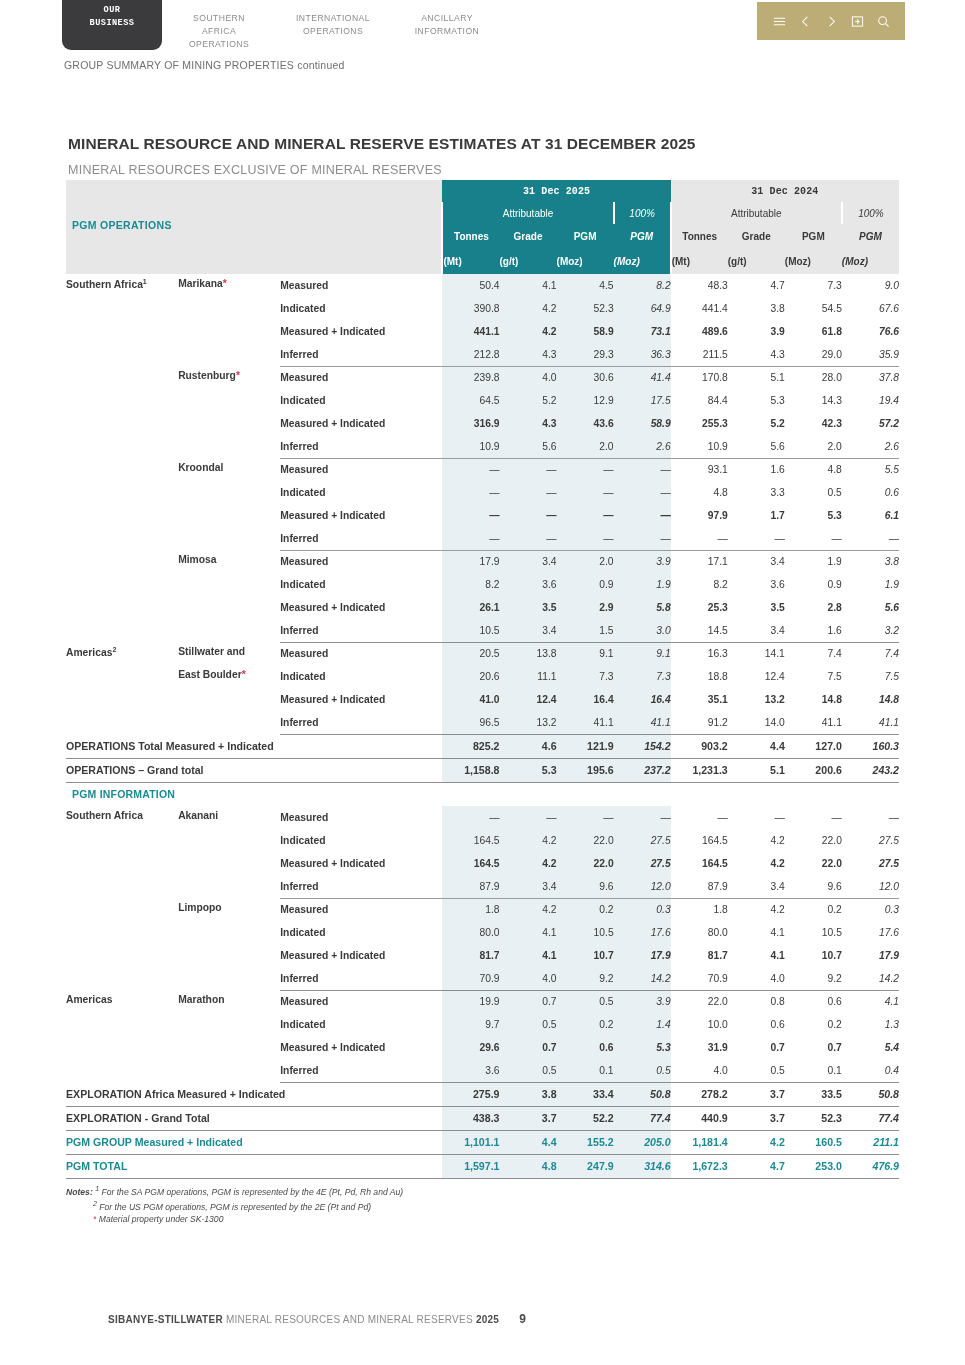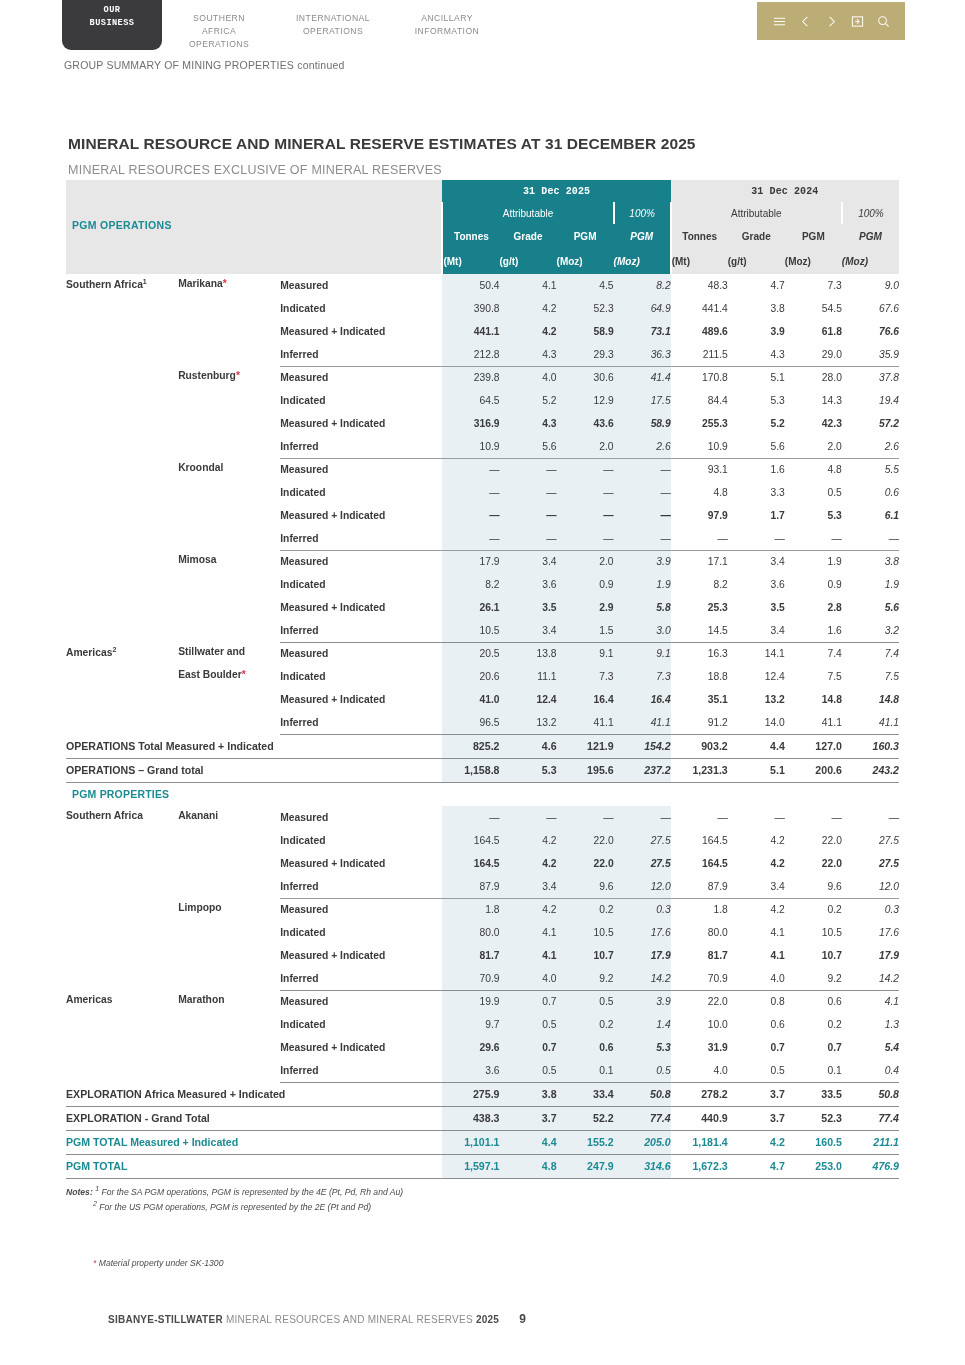--- a/index.html
+++ b/index.html
@@ -124,21 +124,21 @@
   .sup { font-size: 7px; vertical-align: super; }
 
   
   .notes {
     position: absolute; left: 66px; top: 1183px;
     font-size: 8.6px; font-style: italic; color: #4a4a4a; line-height: 11.5px;
   }
   .notes .lbl { font-weight: 700; font-style: italic; }
   .notes .ln { padding-left: 0; }
   .notes .ln2 { padding-left: 27px; }
-  .notes .ln3 { padding-left: 27px; margin-top: 44px; }
+  .notes .ln3 { padding-left: 27px; }
   .notes .nstar { color: #d6374a; }
 
   
   .footer {
     position: absolute; left: 60px; top: 1312px;
     font-size: 10px; color: #8c8c8c; letter-spacing: .25px; margin-left: 48px;
   }
   .footer b { color: #4a4a4a; font-weight: 700; }
   .footer .pg { color: #4a4a4a; font-weight: 700; font-size: 12px; padding-left: 20px; }
 </style>
@@ -491,21 +491,21 @@
           <td class="num total band">1,158.8</td>
           <td class="num total band">5.3</td>
           <td class="num total band">195.6</td>
           <td class="num total band i">237.2</td>
           <td class="num total">1,231.3</td>
           <td class="num total">5.1</td>
           <td class="num total">200.6</td>
           <td class="num total i">243.2</td>
         </tr>
         <tr class="sec-head">
-          <td colspan="11">PGM PROPERTIES</td>
+          <td colspan="11">PGM INFORMATION</td>
         </tr>
         <tr class="">
           <td class="reg" rowspan="8" style="vertical-align:top;padding-top:4px">Southern Africa</td>
           <td class="prop" rowspan="4" style="vertical-align:top;padding-top:4px">Akanani</td>
           <td class="cat">Measured</td>
           <td class="num band">—</td>
           <td class="num band">—</td>
           <td class="num band">—</td>
           <td class="num band i">—</td>
           <td class="num">—</td>
@@ -653,21 +653,21 @@
           <td class="num total band">438.3</td>
           <td class="num total band">3.7</td>
           <td class="num total band">52.2</td>
           <td class="num total band i">77.4</td>
           <td class="num total">440.9</td>
           <td class="num total">3.7</td>
           <td class="num total">52.3</td>
           <td class="num total i">77.4</td>
         </tr>
         <tr class="rule-sec">
-          <td class="total-label teal" colspan="3">PGM TOTAL Measured + Indicated</td>
+          <td class="total-label teal" colspan="3">PGM GROUP Measured + Indicated</td>
           <td class="num total teal band">1,101.1</td>
           <td class="num total teal band">4.4</td>
           <td class="num total teal band">155.2</td>
           <td class="num total teal band i">205.0</td>
           <td class="num total teal">1,181.4</td>
           <td class="num total teal">4.2</td>
           <td class="num total teal">160.5</td>
           <td class="num total teal i">211.1</td>
         </tr>
         <tr class="rule-sec">

